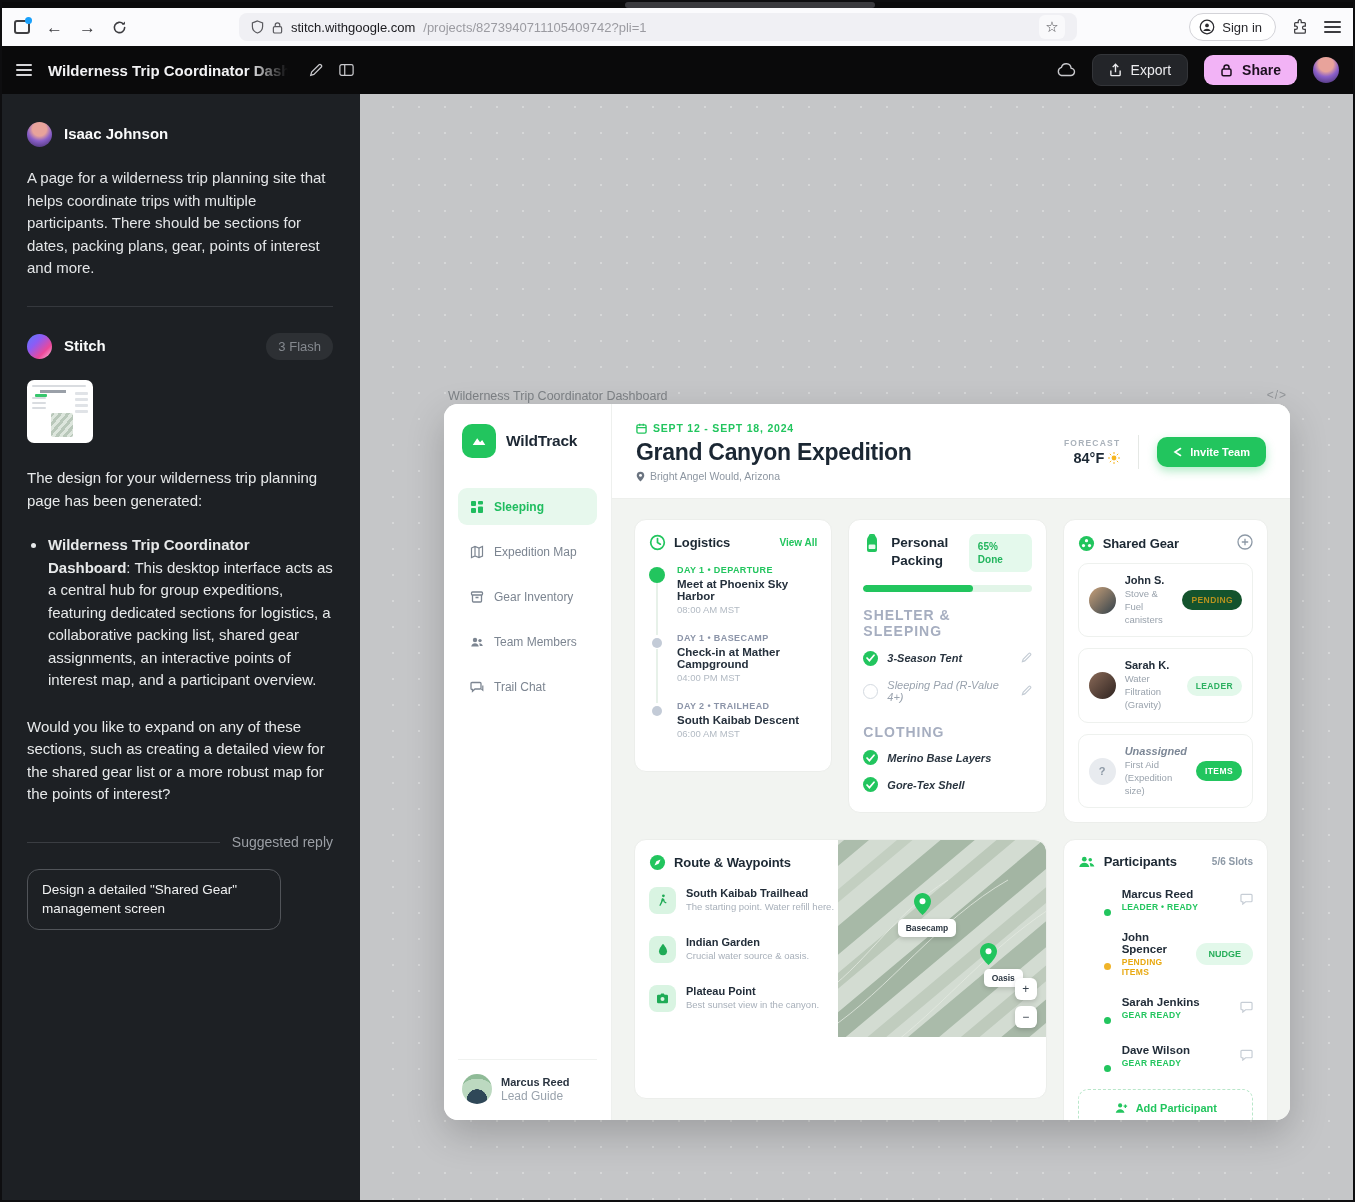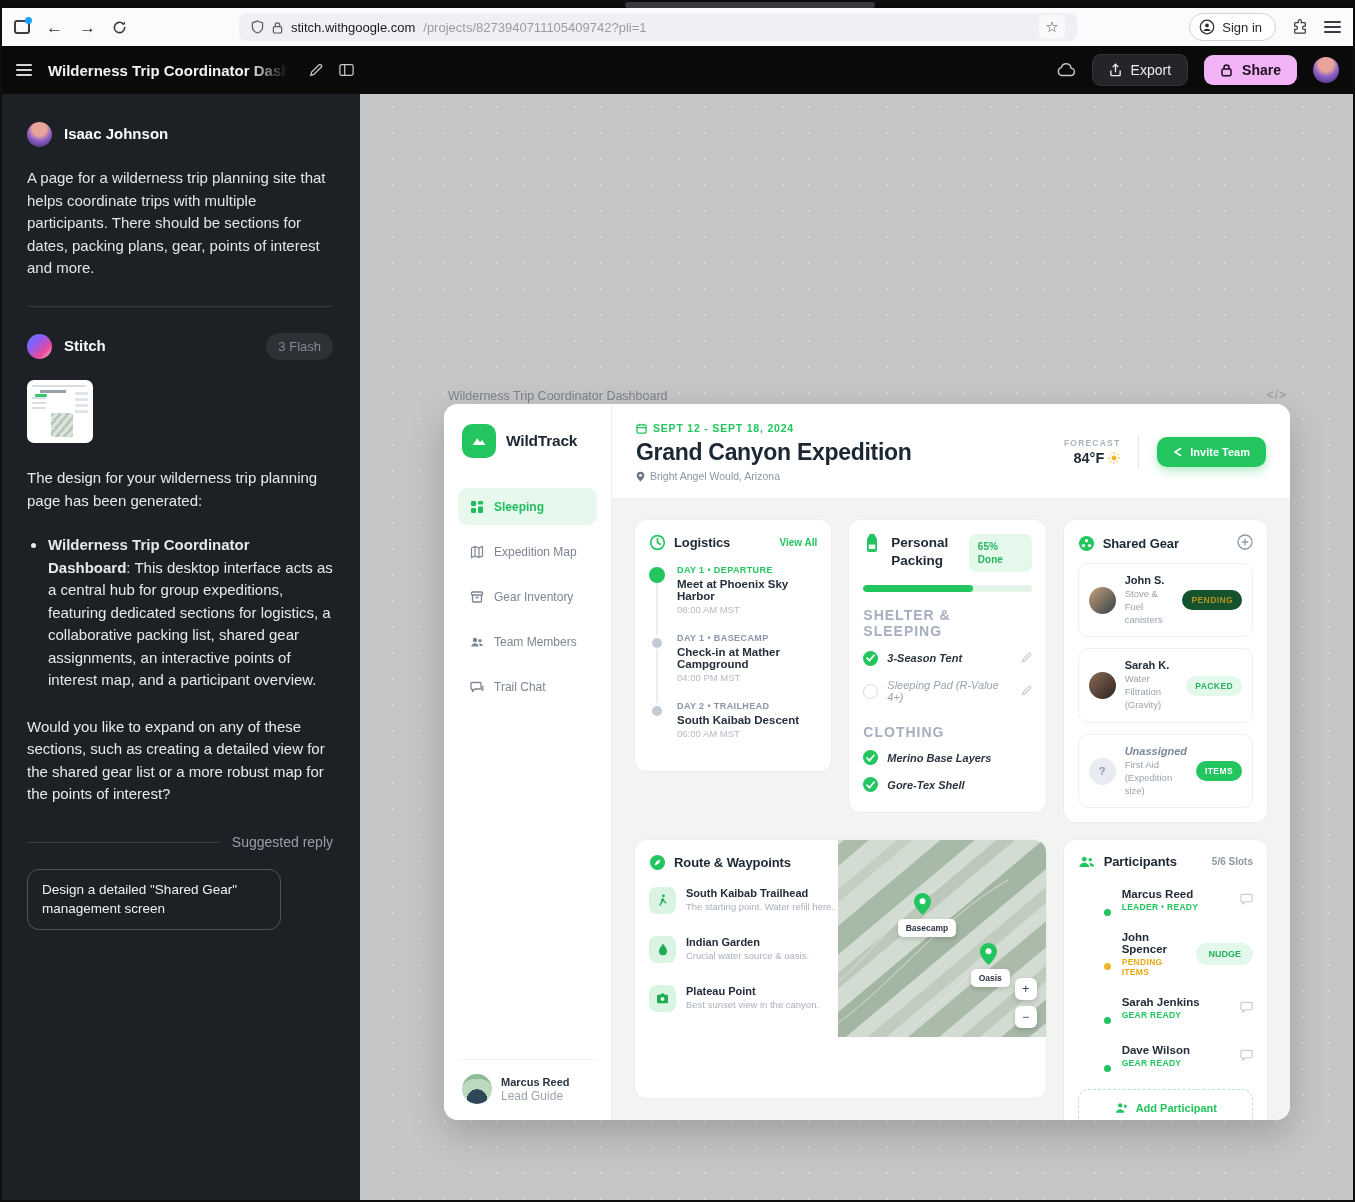--- a/index.html
+++ b/index.html
@@ -522,21 +522,21 @@
               <div class="sg-item">Stove &amp; Fuel canisters</div>
             </span>
             <span class="badge pending">PENDING</span>
           </div>
           <div class="sg-row">
             <span class="sg-av" style="background:linear-gradient(135deg,#8a6a58,#2e2320)"></span>
             <span>
               <div class="sg-name">Sarah K.</div>
               <div class="sg-item">Water Filtration (Gravity)</div>
             </span>
-            <span class="badge packed">PACKED</span>
+            <span class="badge packed">LEADER</span>
           </div>
           <div class="sg-row">
             <span class="sg-av q">?</span>
             <span>
               <div class="sg-name unassigned">Unassigned</div>
               <div class="sg-item">First Aid (Expedition size)</div>
             </span>
             <span class="badge claim">ITEMS</span>
           </div>
         </div>
@@ -610,21 +610,21 @@
                   <circle cx="12" cy="11.5" r="4.2" fill="#fff"></circle>
                 </svg>
             </span>
             <span class="map-label" style="left:60px; top:79px">Basecamp</span>
             <span class="map-pin" style="left:142px; top:103px">
               <svg width="17" height="22" viewBox="0 0 24 31">
                   <path d="M12 0C5.4 0 0 5.4 0 12c0 9 12 19 12 19s12-10 12-19C24 5.4 18.6 0 12 0z" fill="#22c55e"></path>
                   <circle cx="12" cy="11.5" r="4.2" fill="#fff"></circle>
                 </svg>
             </span>
-            <span class="map-label" style="left:133px; top:129px">Oasis</span>
+            <span class="map-label" style="left:146px; top:129px">Oasis</span>
             <span class="zoom-btn" style="bottom:37px">+</span>
             <span class="zoom-btn" style="bottom:9px">−</span>
           </div>
         </div>
 
         <div class="card">
           <div class="pp-head">
             <svg width="18" height="14" viewBox="0 0 20 15">
                 <circle cx="7" cy="4.4" r="2.6" fill="#22c55e"></circle>
                 <circle cx="13.6" cy="5" r="2" fill="#22c55e"></circle>

